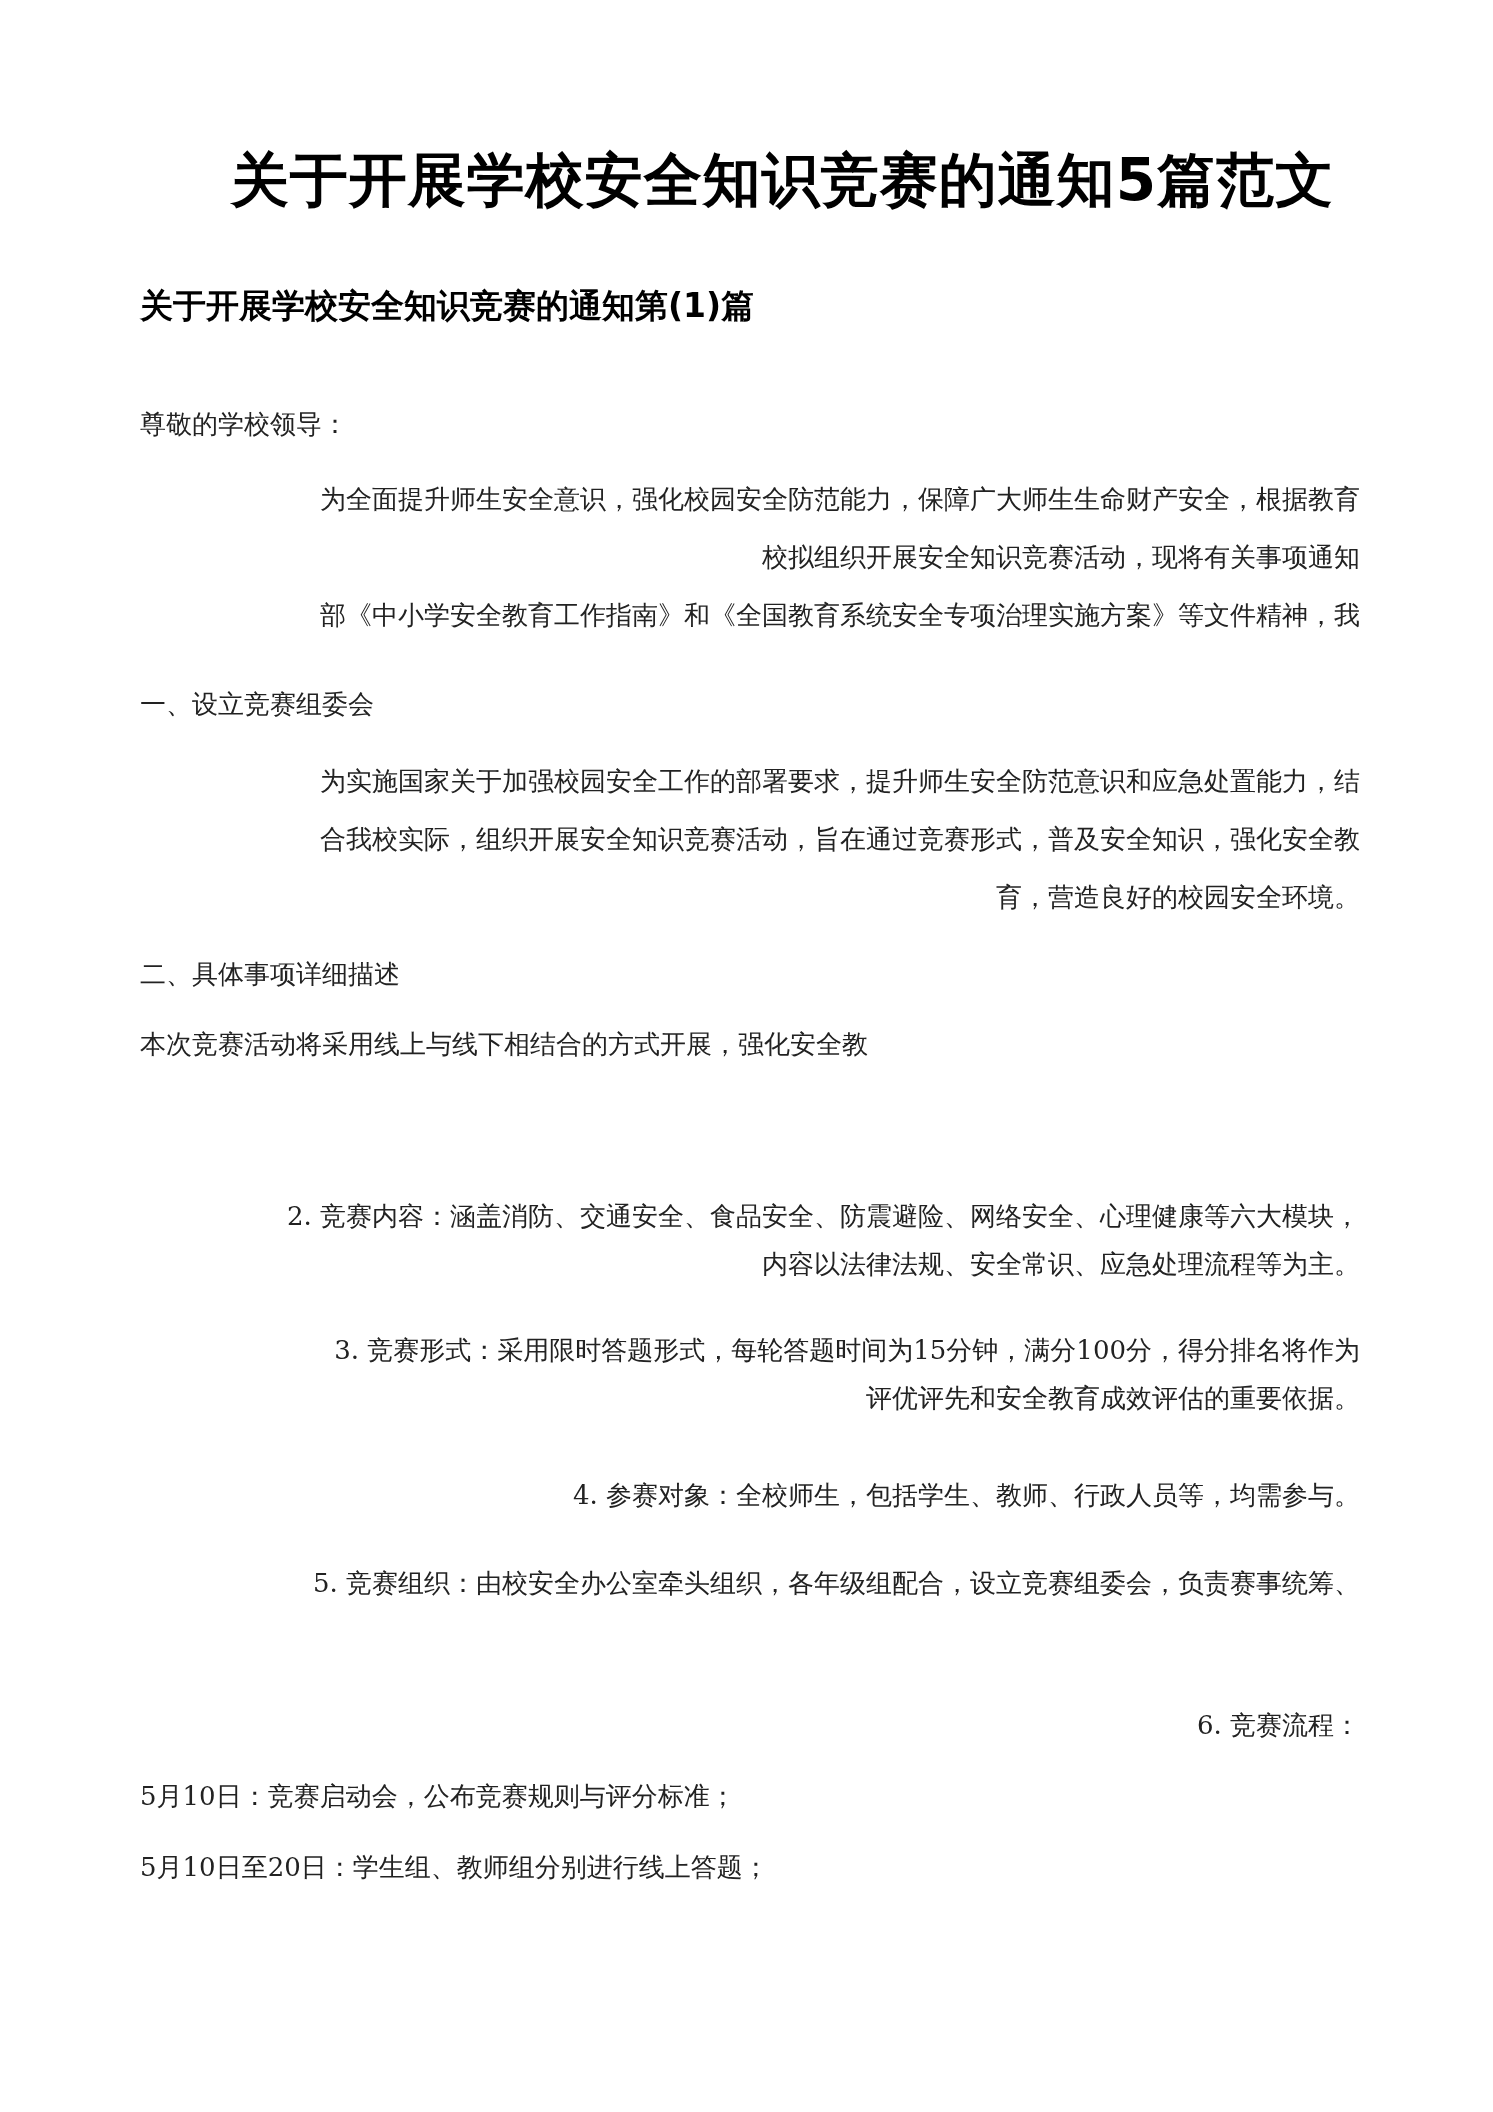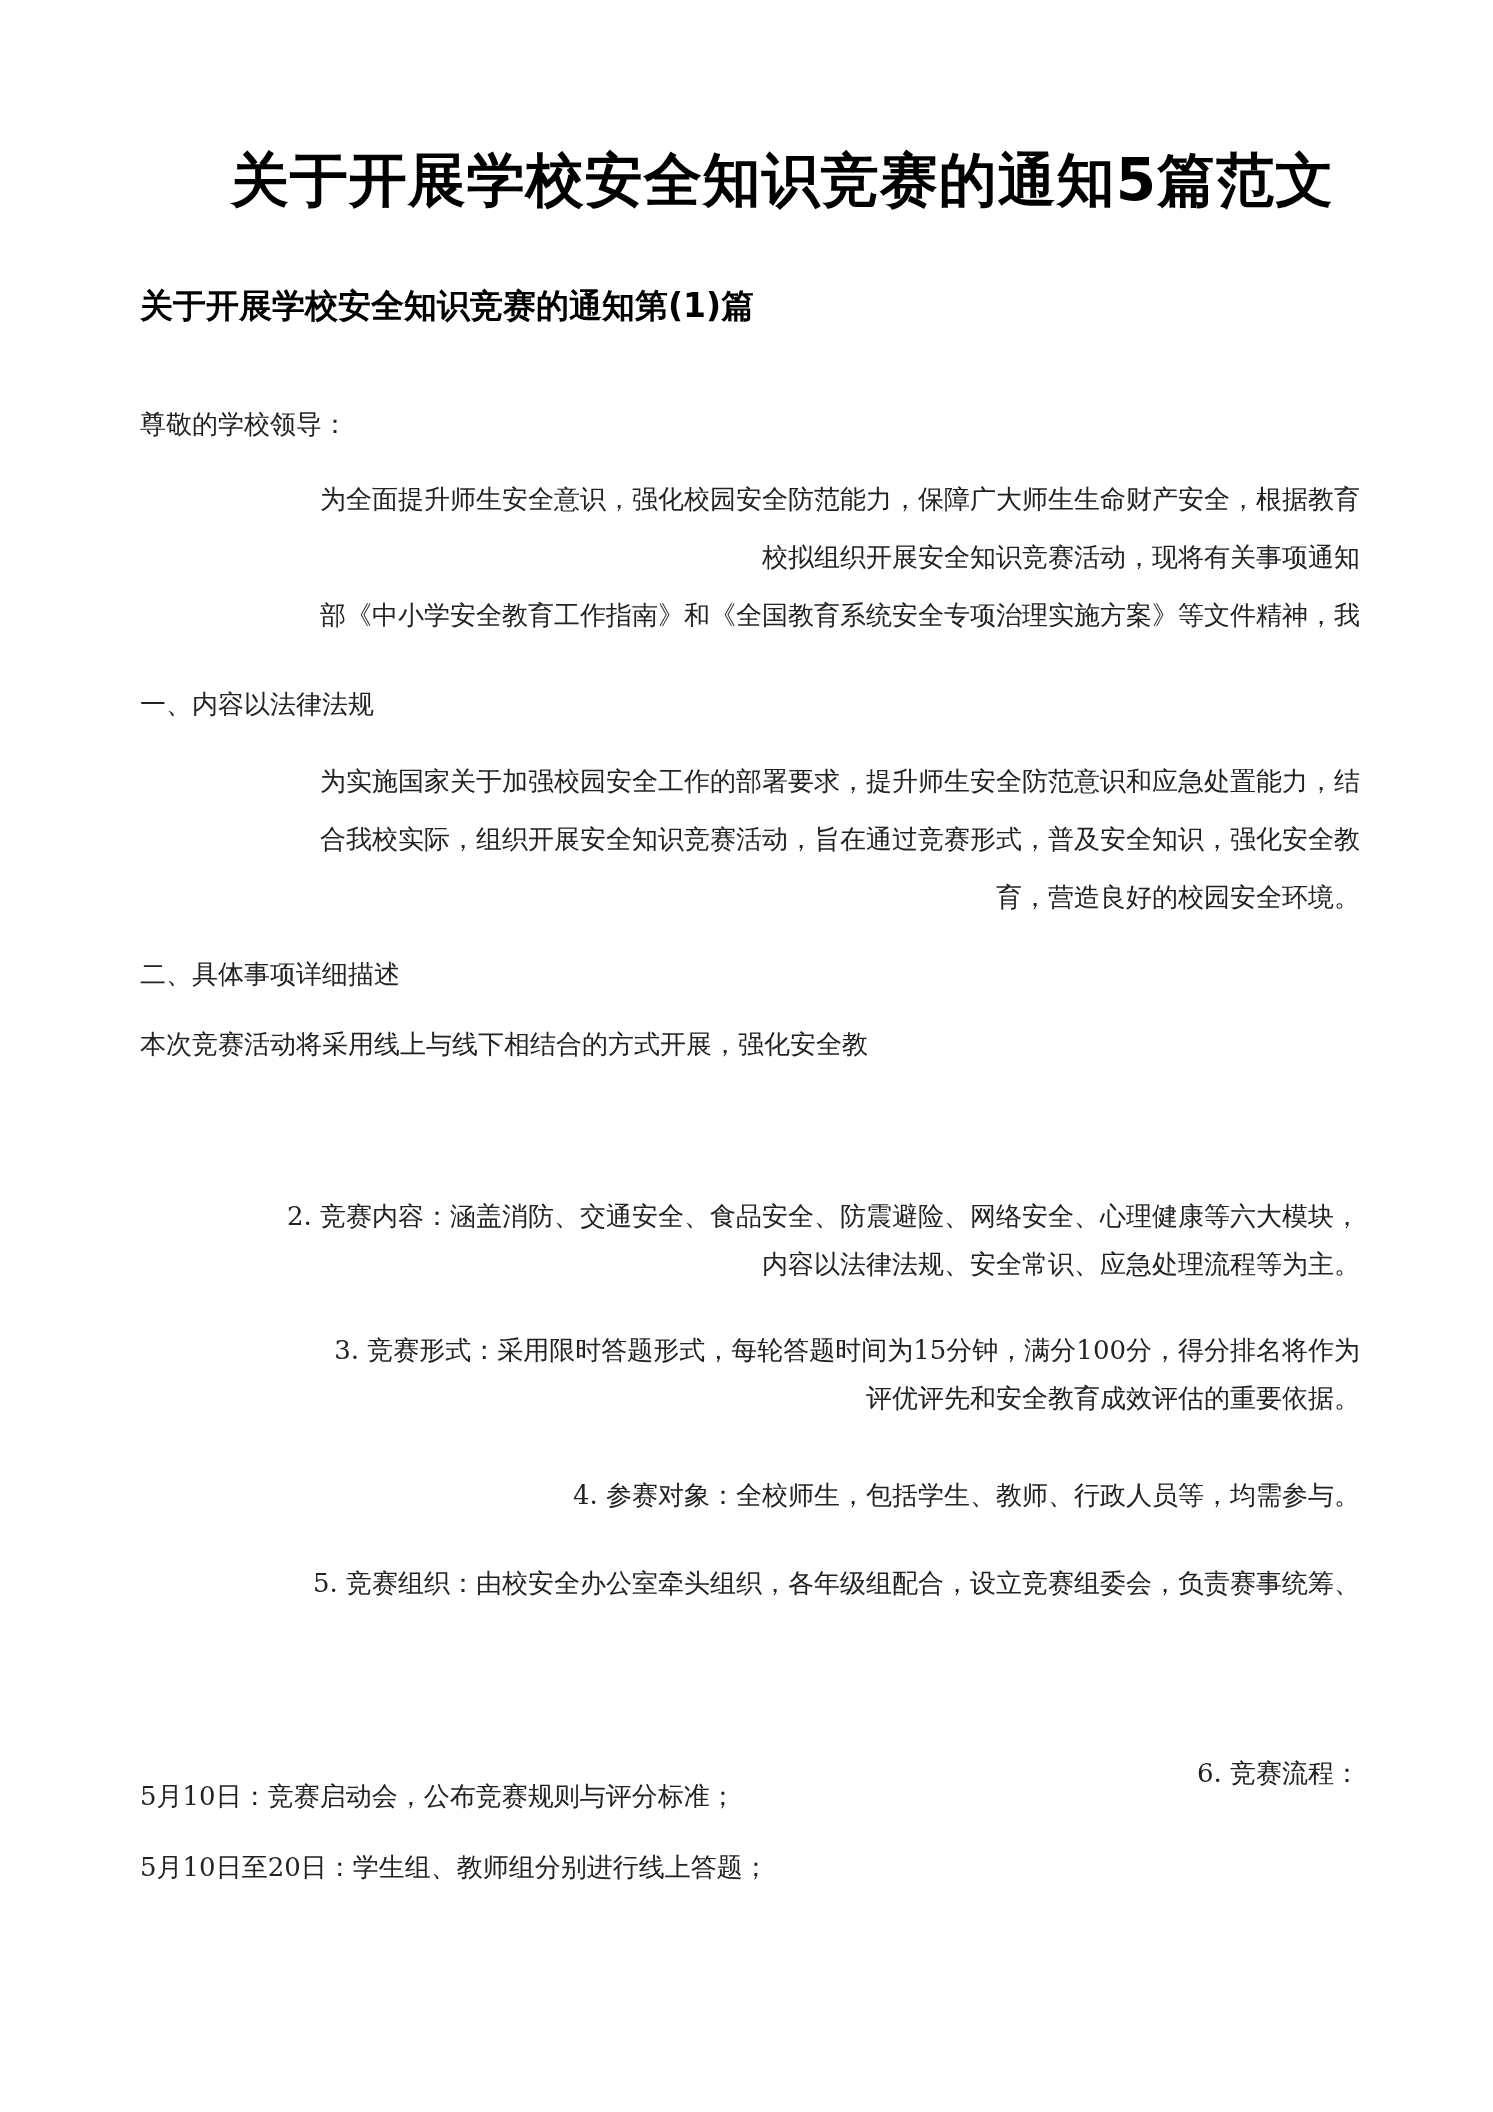--- a/index.html
+++ b/index.html
@@ -32,21 +32,21 @@
   <div class="subtitle">关于开展学校安全知识竞赛的通知第(1)篇</div>
 
   <div class="p" style="top:404px; line-height:40px;">尊敬的学校领导：</div>
 
   <div class="p" style="top:470px; line-height:58px;">
     <span class="line">为全面提升师生安全意识，强化校园安全防范能力，保障广大师生生命财产安全，根据教育</span>
     <span class="line">校拟组织开展安全知识竞赛活动，现将有关事项通知</span>
     <span class="line">部《中小学安全教育工作指南》和《全国教育系统安全专项治理实施方案》等文件精神，我</span>
   </div>
 
-  <div class="p" style="top:684px; line-height:40px;">一、内容以法律法规</div>
+  <div class="p" style="top:684px; line-height:40px;">一、设立竞赛组委会</div>
 
   <div class="p" style="top:752px; line-height:58px;">
     <span class="line">为实施国家关于加强校园安全工作的部署要求，提升师生安全防范意识和应急处置能力，结</span>
     <span class="line">合我校实际，组织开展安全知识竞赛活动，旨在通过竞赛形式，普及安全知识，强化安全教</span>
     <span class="line">育，营造良好的校园安全环境。</span>
   </div>
 
   <div class="p" style="top:954px; line-height:40px;">二、具体事项详细描述</div>
 
   <div class="p" style="top:1024px; line-height:40px;">本次竞赛活动将采用线上与线下相结合的方式开展，强化安全教</div>
@@ -63,21 +63,21 @@
   </div>
 
   <div class="p" style="top:1475px; line-height:40px;">
     <span class="line">4. 参赛对象：全校师生，包括学生、教师、行政人员等，均需参与。</span>
   </div>
 
   <div class="p" style="top:1559px; line-height:48px;">
     <span class="line">5. 竞赛组织：由校安全办公室牵头组织，各年级组配合，设立竞赛组委会，负责赛事统筹、</span>
   </div>
 
-  <div class="p" style="top:1705px; line-height:40px;margin-top:48px;">
+  <div class="p" style="top:1705px; line-height:40px;">
     <span class="line">6. 竞赛流程：</span>
   </div>
 
   <div class="p" style="top:1776px; line-height:40px;">5月10日：竞赛启动会，公布竞赛规则与评分标准；</div>
 
   <div class="p" style="top:1847px; line-height:40px;">5月10日至20日：学生组、教师组分别进行线上答题；</div>
 
 </div>
 
 </body></html>

